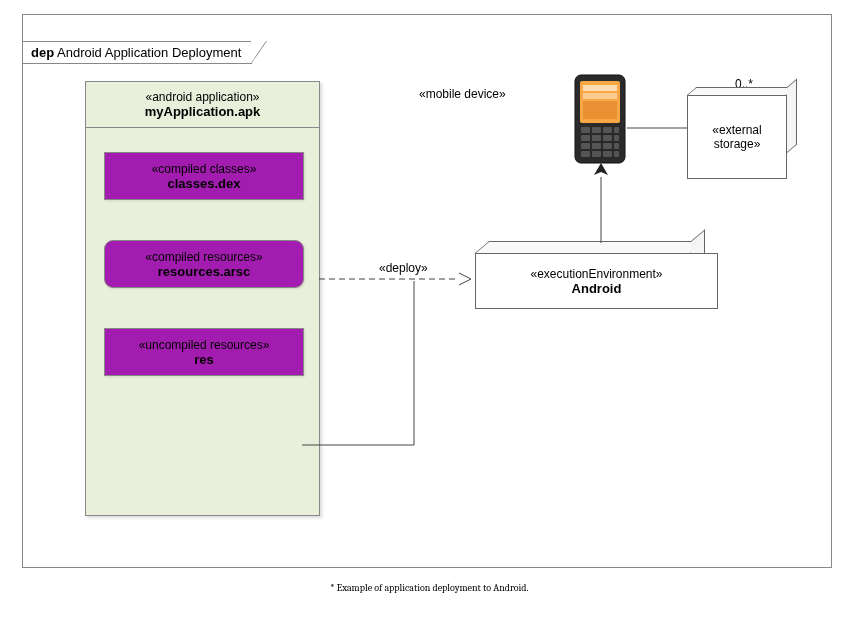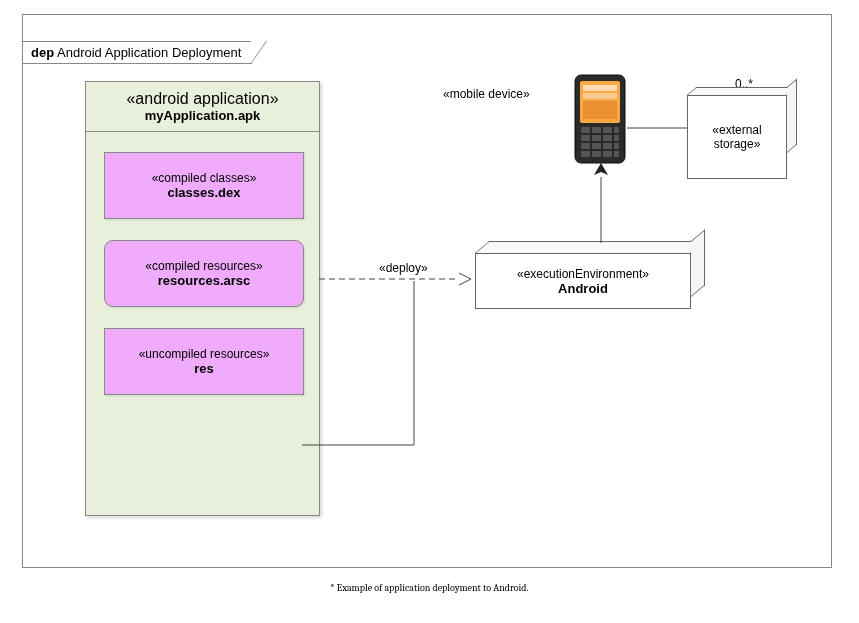--- a/index.html
+++ b/index.html
@@ -6,42 +6,42 @@
     body { font-family: Arial, sans-serif; font-size: 13px; background: #fff; width: 859px; height: 623px; position: relative; }
     
     .diagram-frame { position: absolute; left: 22px; top: 14px; width: 810px; height: 554px; border: 1px solid #888; }
     .frame-header { position: absolute; left: -1px; top: -1px; background: #fff; border: 1px solid #888; padding: 3px 10px 3px 8px; font-size: 13px; margin-top: 27px; }
     .frame-header::after { content: ''; position: absolute; right: -15px; top: -1px; width: 0; height: 0; border-top: 22px solid #fff; border-right: 15px solid transparent; }
     .frame-header-border { position: absolute; right: -16px; top: -1px; width: 0; height: 0; border-top: 23px solid #888; border-right: 16px solid transparent; z-index: -1; }
     .frame-header b { font-weight: bold; }
     
     .apk-box { position: absolute; left: 62px; top: 66px; width: 235px; height: 435px; background: #e8f0dc; border: 1px solid #888; box-shadow: 2px 2px 3px rgba(0,0,0,0.15); }
     .apk-header { text-align: center; padding: 8px 5px; border-bottom: 1px solid #888; }
-    .apk-stereo { font-size: 16px; }
+    .apk-stereo { font-size: 12px; }
     .apk-name { font-weight: bold; font-size: 13px; }
     
-    .artifact-box { position: absolute; left: 18px; width: 200px; height: 67px; background: #f0abfc; border: 1px solid #888; box-shadow: 1px 1px 2px rgba(0,0,0,0.1); text-align: center; display: flex; flex-direction: column; justify-content: center; }
+    .artifact-box { position: absolute; left: 18px; width: 200px; height: 48px; background: #a21caf; border: 1px solid #888; box-shadow: 1px 1px 2px rgba(0,0,0,0.1); text-align: center; display: flex; flex-direction: column; justify-content: center; }
     .artifact-stereo { font-size: 12px; }
     .artifact-name { font-weight: bold; font-size: 13px; }
     
     .box1 { top: 70px; }
     .box2 { top: 158px; border-radius: 9px; }
     .box3 { top: 246px; }
     .box4 { top: 334px; }
     
-    .mobile-label { position: absolute; left: 420px; top: 72px; font-size: 12px; }
+    .mobile-label { position: absolute; left: 396px; top: 72px; font-size: 12px; }
     
     .phone-icon { position: absolute; left: 548px; top: 58px; width: 58px; height: 92px; }
     
     .ext-storage-box { position: absolute; left: 664px; top: 80px; width: 100px; height: 84px; background: #fff; border: 1px solid #666; text-align: center; display: flex; flex-direction: column; justify-content: center; font-size: 12px; }
     .ext-storage-3d-right { position: absolute; left: 764px; top: 72px; width: 10px; height: 66px; background: #f5f5f5; border: 1px solid #666; border-left: none; transform: skewY(-40deg); transform-origin: left top; }
     .ext-storage-3d-top { position: absolute; left: 664px; top: 72px; width: 100px; height: 8px; background: #f9f9f9; border: 1px solid #666; border-bottom: none; transform: skewX(-50deg); transform-origin: left bottom; }
     .multiplicity { position: absolute; left: 712px; top: 62px; font-size: 12px; }
     
-    .android-box { position: absolute; left: 452px; top: 238px; width: 216px; height: 56px; background: #fff; border: 1px solid #666; text-align: center; display: flex; flex-direction: column; justify-content: center; }
+    .android-box { position: absolute; left: 452px; top: 238px; width: 243px; height: 56px; background: #fff; border: 1px solid #666; text-align: center; display: flex; flex-direction: column; justify-content: center; }
     .android-3d-right { position: absolute; left: 668px; top: 226px; width: 14px; height: 56px; background: #f5f5f5; border: 1px solid #666; border-left: none; transform: skewY(-40deg); transform-origin: left top; }
     .android-3d-top { position: absolute; left: 452px; top: 226px; width: 216px; height: 12px; background: #f9f9f9; border: 1px solid #666; border-bottom: none; transform: skewX(-50deg); transform-origin: left bottom; }
     
     .deploy-label { position: absolute; left: 356px; top: 246px; font-size: 12px; }
     
     svg.connector { position: absolute; pointer-events: none; }
     
     .caption { position: absolute; left: 0; width: 859px; top: 582px; text-align: center; font-family: Cambria, Georgia, serif; font-size: 10px; }
   </style>
 </head>

